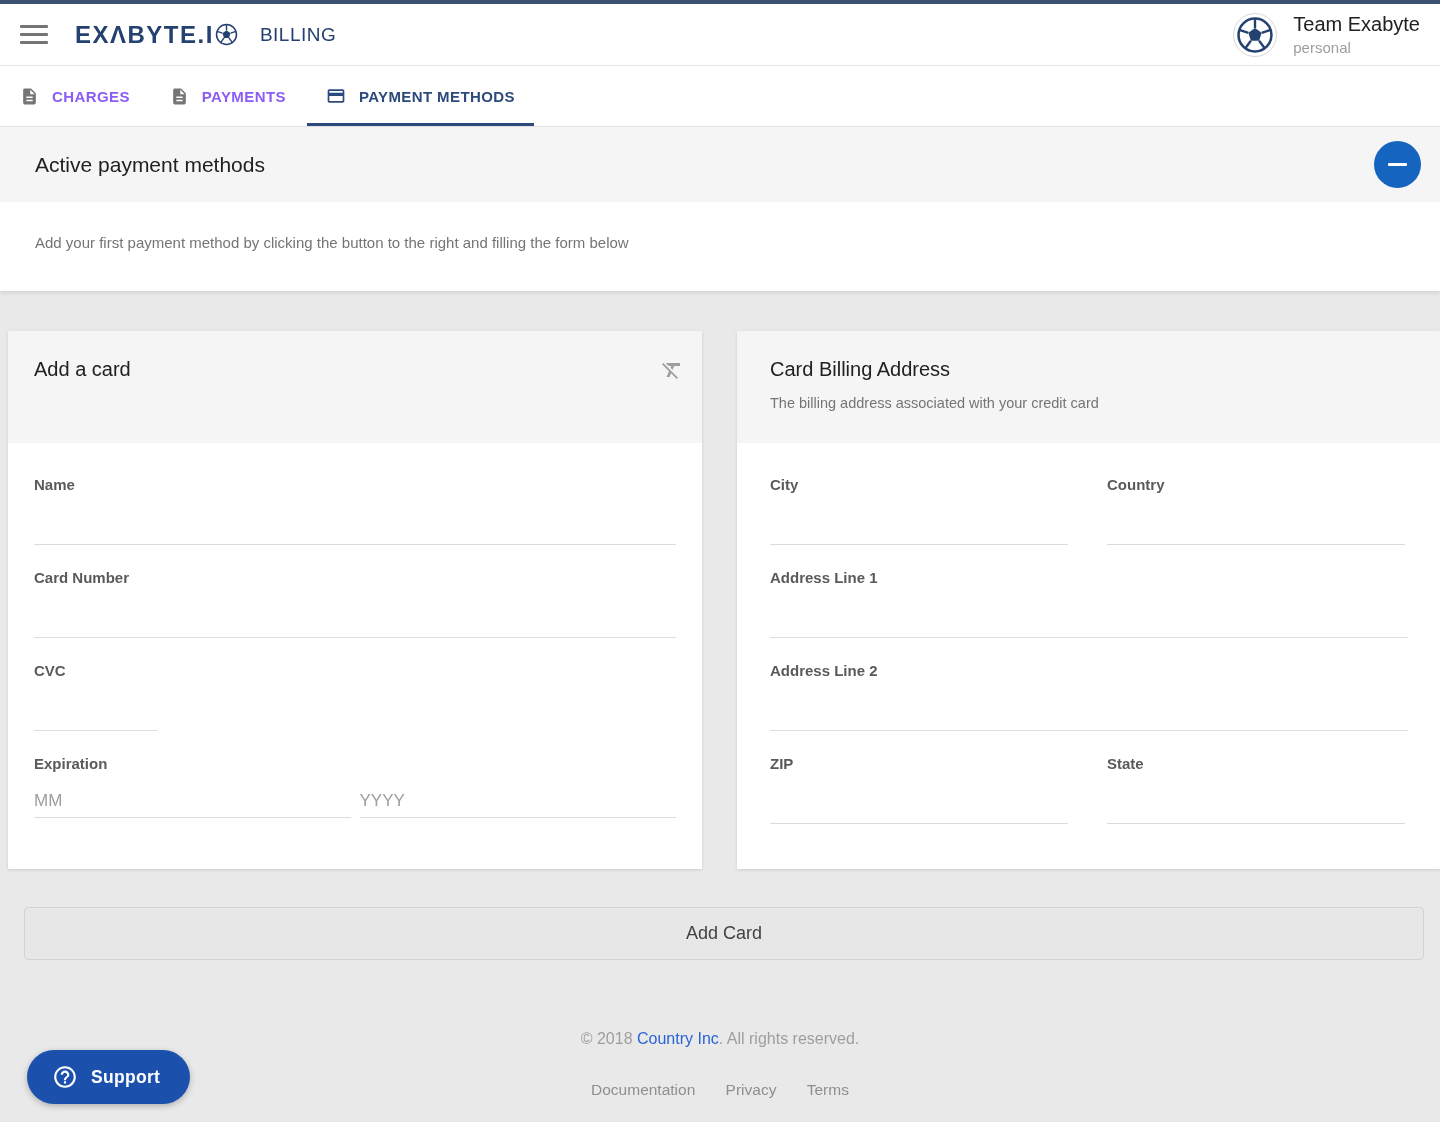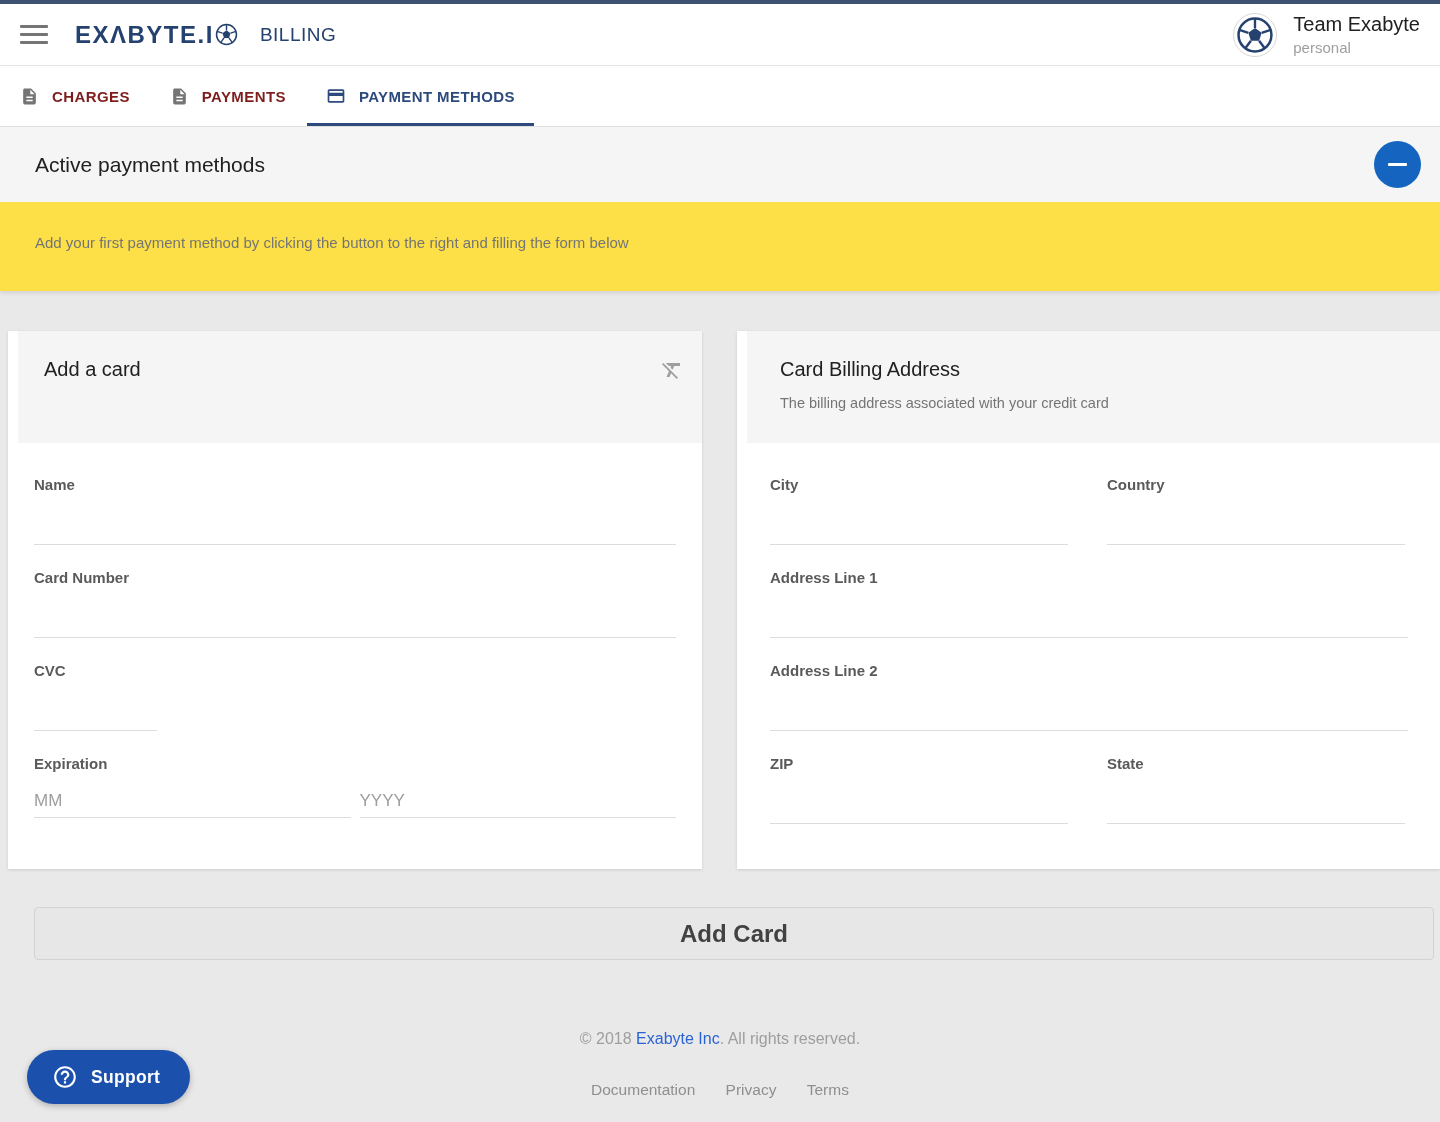--- a/index.html
+++ b/index.html
@@ -46,21 +46,21 @@
   
   .tabbar {
     height: 60px; background: #ffffff;
     display: flex; align-items: stretch;
     padding-left: 1px;
   }
   .tab {
     display: flex; align-items: center;
     padding: 0 19px; cursor: pointer;
     font-size: 15px; font-weight: bold; letter-spacing: 0.4px;
-    color: #7f1d1d; position: relative;
+    color: #8b5cf6; position: relative;
   }
   .tab + .tab { margin-left: 2px; }
   .tab .tab-icon { margin-right: 13px; display: inline-flex; }
   .tab.active { color: #2c4a7c; border-bottom: 3px solid #2c4a7c; padding-top: 3px; }
 
   
   .panel-header {
     height: 76px; background: #f5f5f5;
     border-top: 1px solid #e0e0e0;
     display: flex; align-items: center;
@@ -69,40 +69,40 @@
   }
   .panel-title { font-size: 21px; color: #212121; font-weight: 400; }
   .fab-minus {
     position: absolute; right: 19px; top: 14px;
     width: 47px; height: 47px; border-radius: 50%;
     background: #1565c0; border: none; cursor: pointer;
     display: flex; align-items: center; justify-content: center;
   }
   .fab-minus .minus-bar { width: 19px; height: 3px; background: #ffffff; border-radius: 1px; }
   .panel-body {
-    height: 89px; background: #fde047;
+    height: 89px; background: #ffffff;
     padding: 32px 35px 0;
     box-shadow: 0 2px 4px rgba(0,0,0,0.10);
   }
   .panel-desc { font-size: 15px; color: #757575; }
 
   
   .cards-row {
     margin-top: 40px;
     display: flex;
     align-items: flex-start;
   }
   .card {
     background: #ffffff;
     box-shadow: 0 1px 3px rgba(0,0,0,0.12);
     height: 538px;
   }
   .card-left { margin-left: 8px; width: 694px; }
   .card-right { margin-left: 35px; flex: 1; }
-  .card-header { background: #f5f5f5; height: 112px; padding: 27px 20px 0 26px; position: relative; margin-left: 10px; }
+  .card-header { background: #f5f5f5; height: 112px; padding: 27px 20px 0 26px; position: relative; }
   .card-right .card-header { padding-left: 33px; }
   .card-title { font-size: 20px; color: #212121; font-weight: 400; }
   .card-subtitle { font-size: 14.5px; color: #757575; margin-top: 14px; }
   .clear-icon-btn {
     position: absolute; top: 27px; right: 18px;
     background: none; border: none; cursor: pointer; padding: 0;
     display: inline-flex;
   }
   .card-body { padding: 33px 26px 0; }
   .card-right .card-body { padding: 33px 32px 0 33px; }
@@ -132,28 +132,27 @@
   .exp-month { width: 69px; margin-right: 9px; }
   .exp-year { width: 125px; }
 
   .two-col { display: flex; }
   .two-col .col { width: 298px; }
   .two-col .col + .col { margin-left: 39px; }
 
   
   .add-card-btn {
     display: block;
-    margin: 38px 34px 0;
+    margin: 38px 24px 0;
     width: 1400px; height: 53px;
     background: #e7e7e7;
     border: 1px solid #d3d3d3; border-radius: 4px;
     font-family: "Liberation Sans", sans-serif;
-    font-size: 24px; color: #424242;
+    font-size: 18px; color: #424242;
     cursor: pointer;
-    font-weight: bold;
   }
 
   
   .footer { text-align: center; margin-top: 70px; }
   .copyright { font-size: 16px; color: #9e9e9e; }
   .copyright .company-link { color: #2a63d4; cursor: pointer; text-decoration: none; }
   .footer-links { margin-top: 33px; font-size: 15.5px; color: #8f8f8f; }
   .footer-links span { margin: 0 13px; cursor: pointer; }
 
   
@@ -329,21 +328,21 @@
         </div>
       </div>
     </div>
   </div>
 </div>
 
 <button class="add-card-btn">Add Card</button>
 
 <div class="footer">
   <div class="copyright">
-    <span>© 2018 </span><a class="company-link">Exabyte Inc</a><span>. All rights reserved.</span>
+    <span>© 2018 </span><a class="company-link">Country Inc</a><span>. All rights reserved.</span>
   </div>
   <div class="footer-links">
     <span>Documentation</span>
     <span>Privacy</span>
     <span>Terms</span>
   </div>
 </div>
 
 <button class="support-btn">
   <span class="help-icon">

